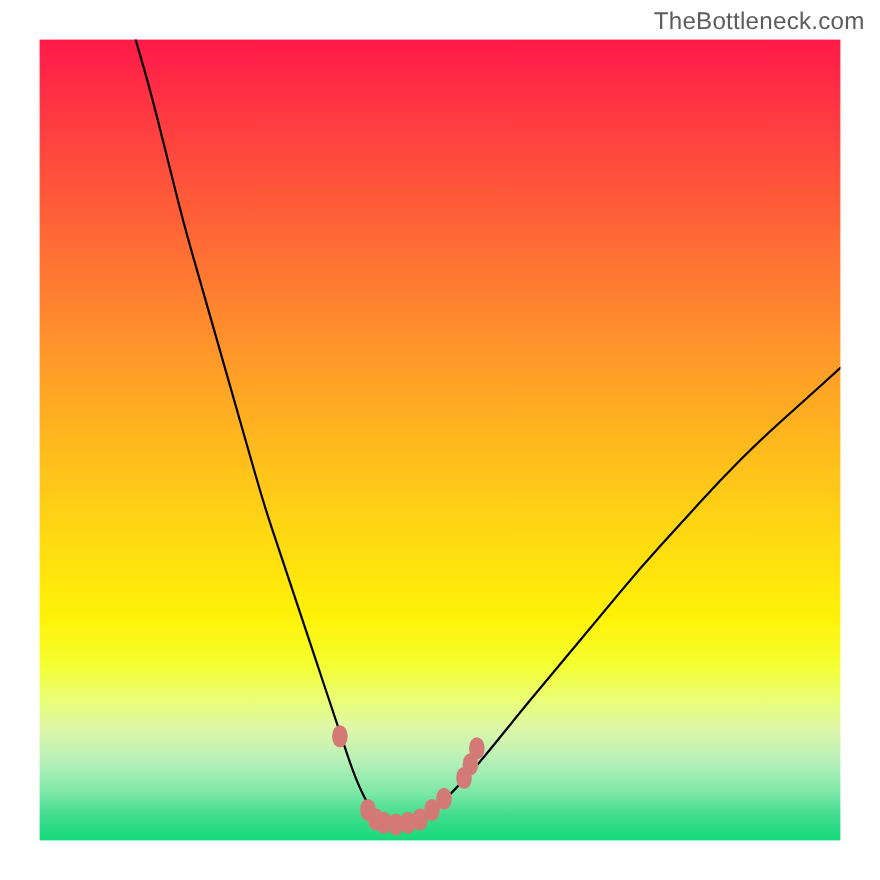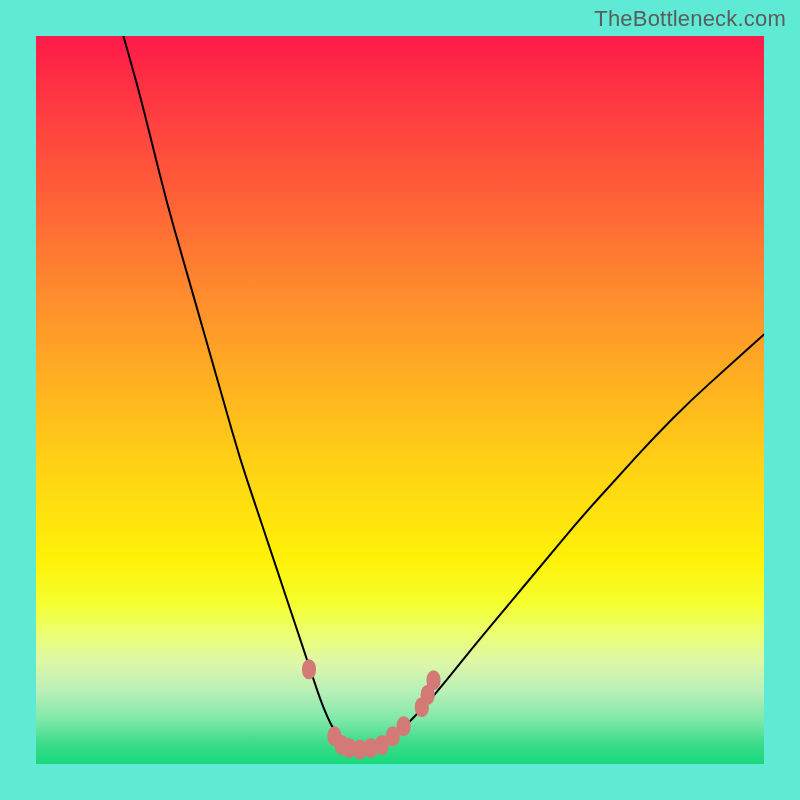--- a/index.html
+++ b/index.html
@@ -1,21 +1,21 @@
 <!DOCTYPE html>
 <html><head>
 <meta charset="utf-8">
 <style>
   * { margin: 0; padding: 0; box-sizing: border-box; }
   html, body { width: 800px; height: 800px; overflow: hidden; background: #000; }
   .container {
     position: relative;
     width: 800px;
     height: 800px;
-    background: #5eead4;
+    background: #ffffff;
   }
   .plot-area {
     position: absolute;
     left: 36px;
     top: 36px;
     width: 728px;
     height: 728px;
     background: linear-gradient(to bottom,
       #ff1a49 0%,
       #ff3b41 10%,

